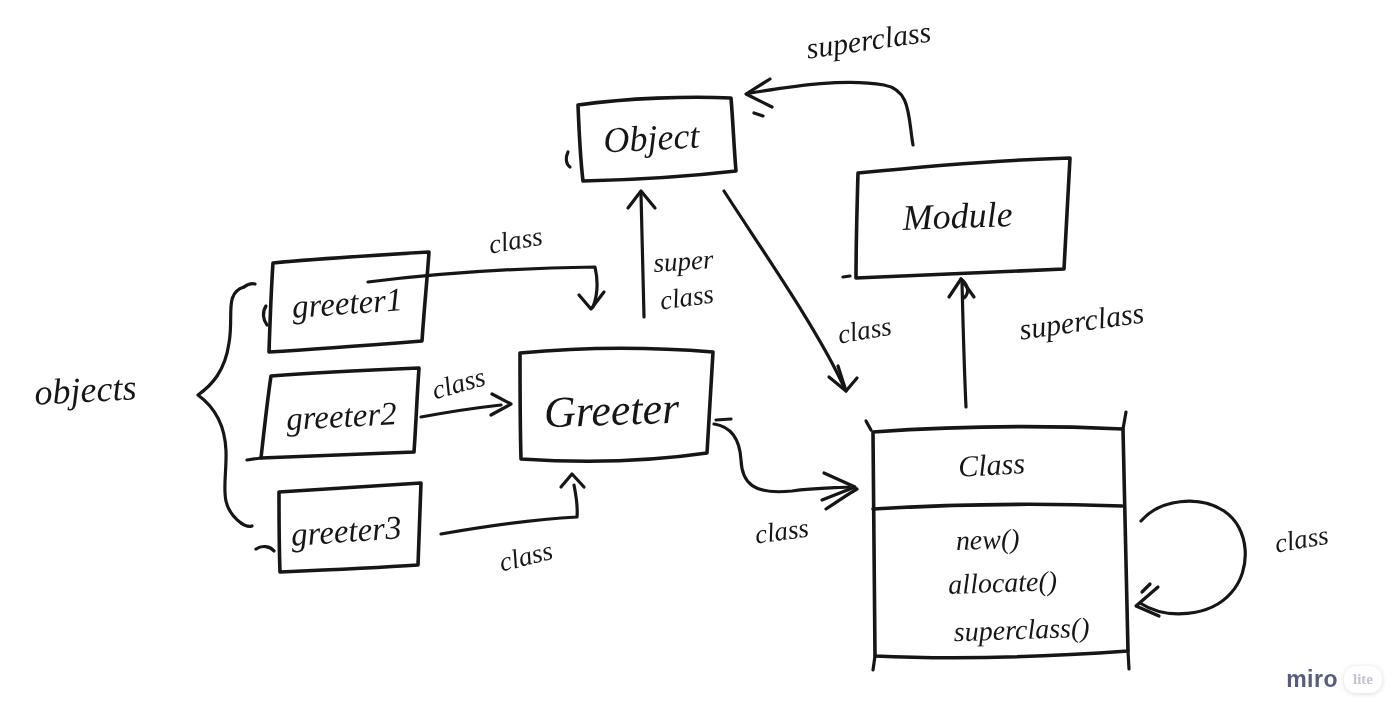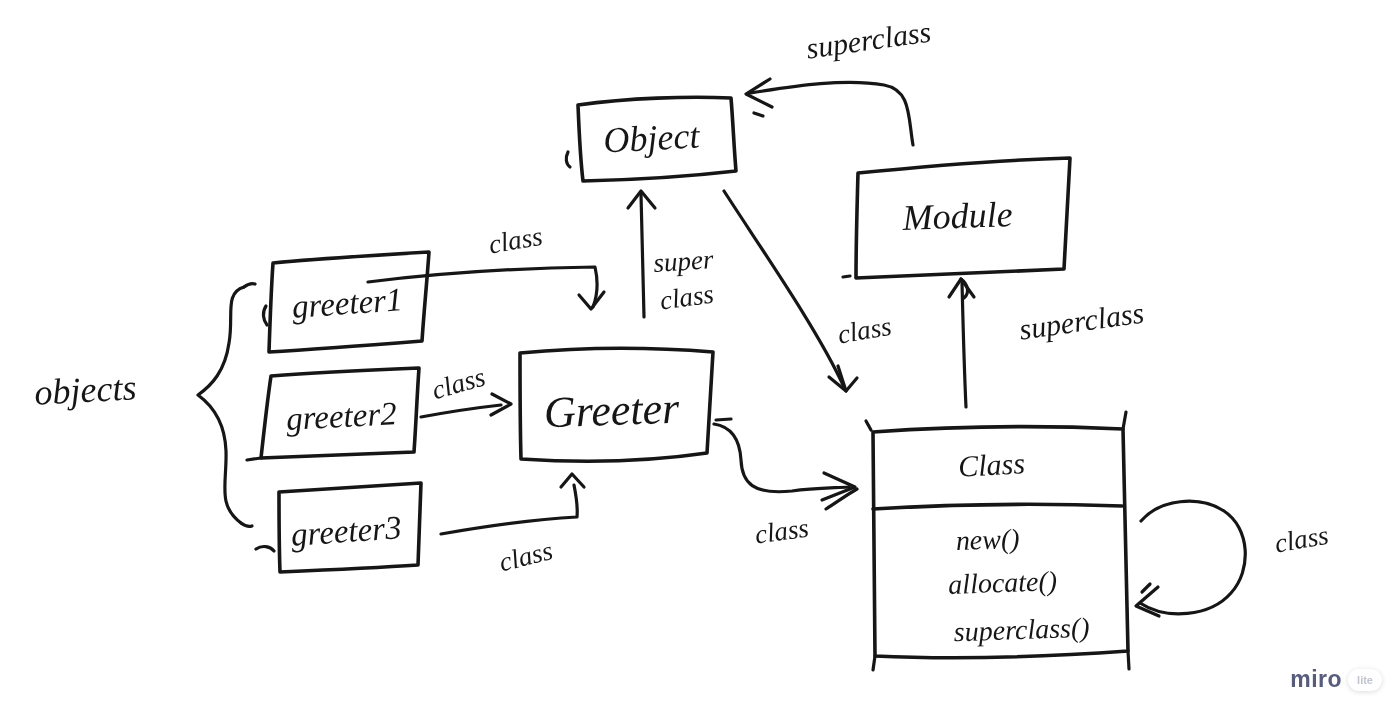--- a/index.html
+++ b/index.html
@@ -29,23 +29,23 @@
     position:absolute;right:18px;bottom:20px;
     display:flex;align-items:center;gap:6px;
     user-select:none;
     margin-left:48px;
   }
   .logo .word{
     color:#575c7c;font-weight:bold;font-size:23px;letter-spacing:0.5px;
     font-family:"Liberation Sans","DejaVu Sans",sans-serif;
   }
   .logo .pill{
-    background:#ffffff;color:#c1c4cf;font-size:11px;font-weight:bold;
+    background:#ffffff;color:#c1c4cf;font-size:15px;font-weight:bold;
     padding:5px 9px;border-radius:12px;box-shadow:0 1px 5px rgba(40,40,70,0.16);
-    font-family:Liberation Sans, sans-serif;
+    font-family:Liberation Serif, serif;
   }
 </style>
 </head>
 <body>
 
 <div class="board">
   <svg class="sketch" width="1400" height="713" viewBox="0 0 1400 713">
 
     <g>
       <path class="box" d="M578,105 C628,98 688,96 731,98 C733,122 734,148 736,171 C684,177 630,180 583,181 C580,156 579,130 578,105 Z"></path>

